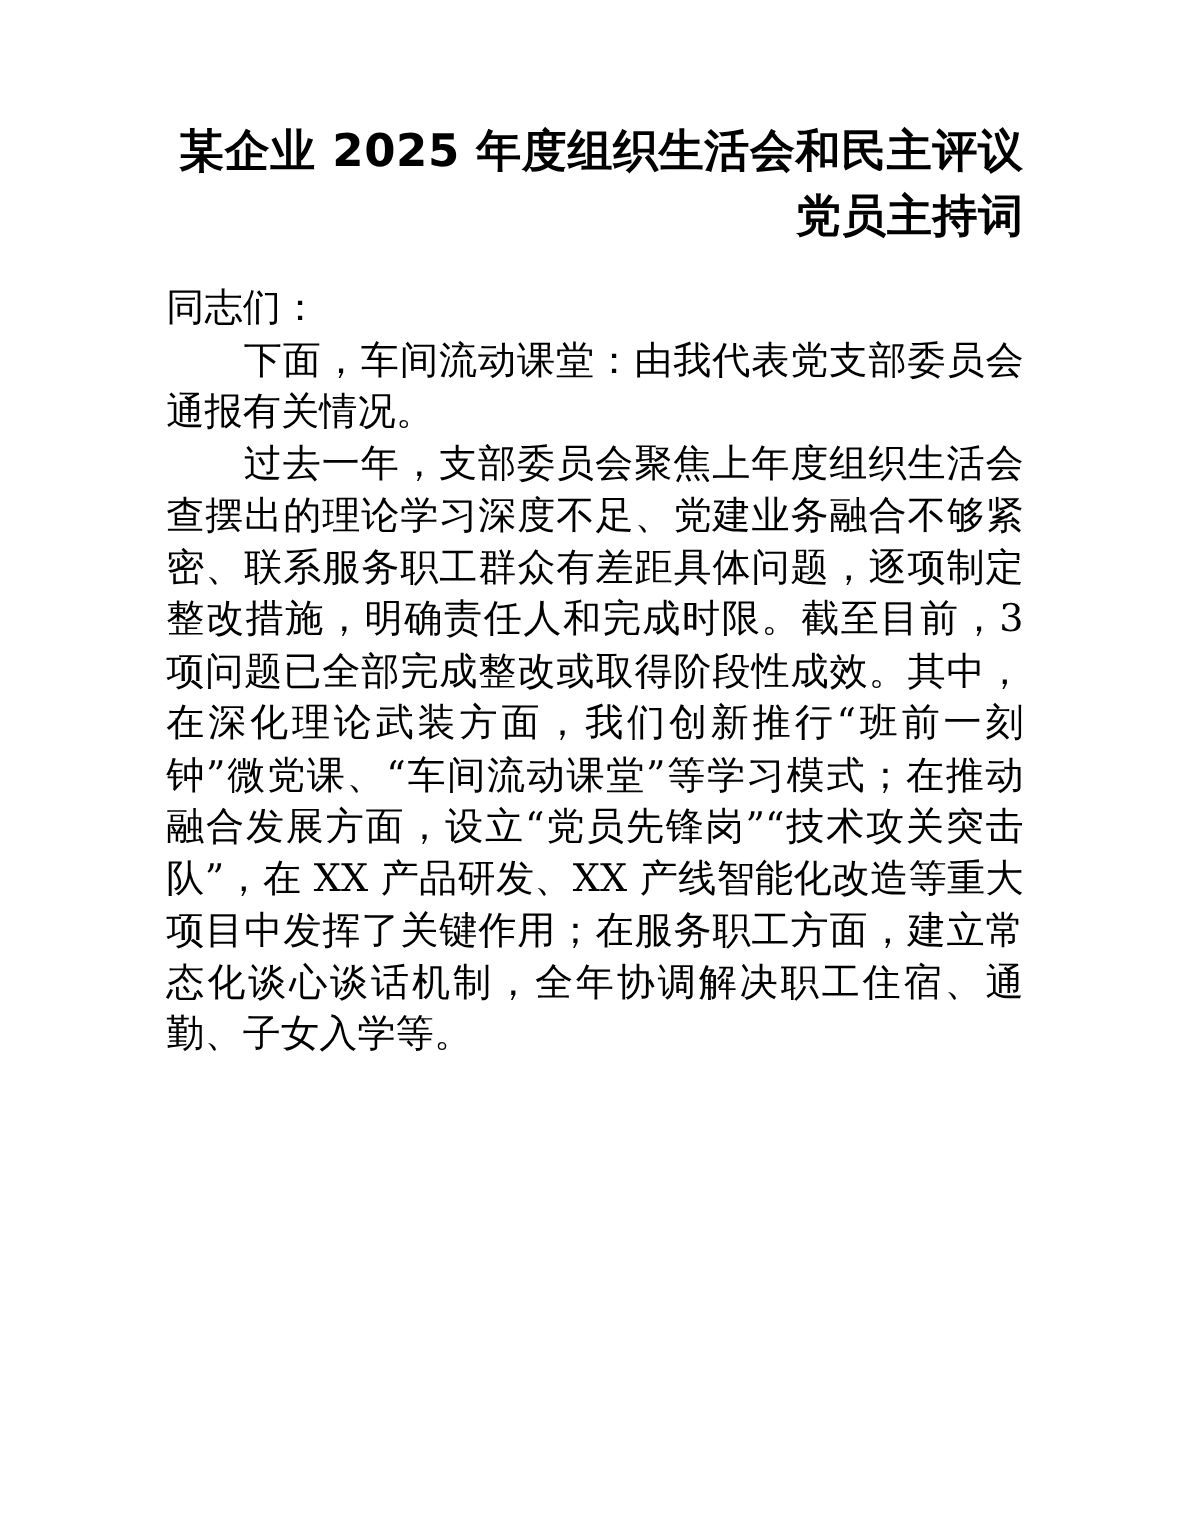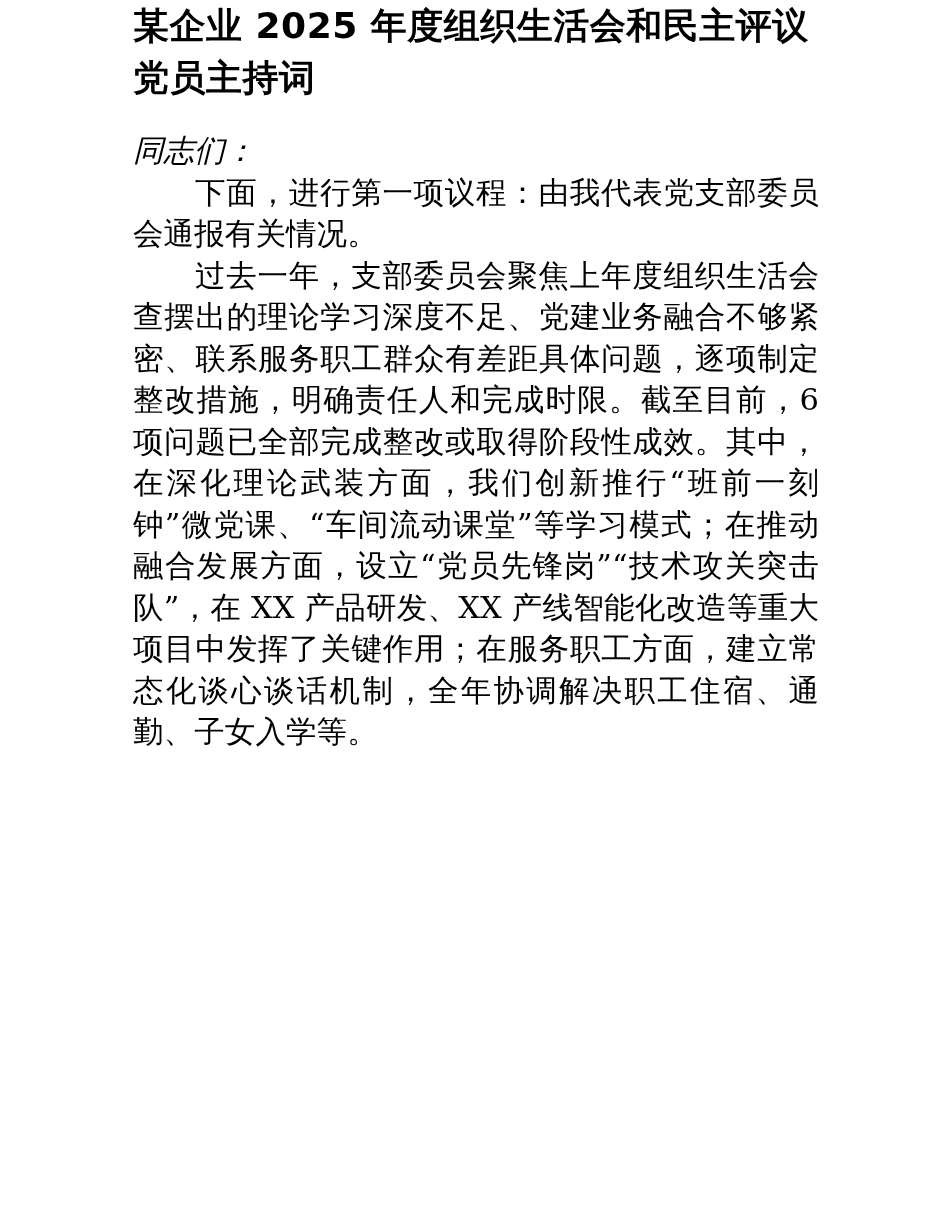--- a/index.html
+++ b/index.html
@@ -29,25 +29,26 @@
 
   .doc-body {
     position: absolute;
     left: 133px;
     top: 0;
     width: 686px;
   }
 
   .doc-title {
     margin: 0;
+    padding-top: 96px;
     font-family: "DejaVu Sans", "Liberation Sans", sans-serif;
     font-weight: bold;
     font-size: 36px;
     line-height: 52px;
-    text-align: left;
+    text-align: right;
     letter-spacing: 0.5px;
     color: #000000;
   }
 
   .para {
     margin: 0;
     font-family: "DejaVu Serif", "Liberation Serif", serif;
     font-size: 30.5px;
     line-height: 41.5px;
     text-align: justify;
@@ -55,34 +56,34 @@
     text-align-last: left;
     letter-spacing: 0.1px;
     color: #000000;
     word-break: break-all;
   }
 
   .para.indent {
     text-indent: 62px;
   }
 
-  .para-gap-salutation { margin-top: 26px; font-style: italic; }
+  .para-gap-salutation { margin-top: 26px; }
   .para-gap { margin-top: 0px; }
 </style>
 </head>
 <body>
 
 <div class="page">
 
   <div class="doc-body">
 
     <h1 class="doc-title">某企业 2025 年度组织生活会和民主评议党员主持词</h1>
 
     <p class="para para-gap-salutation">同志们：</p>
 
 
-    <p class="para indent para-gap">下面，进行第一项议程：由我代表党支部委员会通报有关情况。</p>
+    <p class="para indent para-gap">下面，车间流动课堂：由我代表党支部委员会通报有关情况。</p>
 
-    <p class="para indent para-gap">过去一年，支部委员会聚焦上年度组织生活会查摆出的理论学习深度不足、党建业务融合不够紧密、联系服务职工群众有差距具体问题，逐项制定整改措施，明确责任人和完成时限。截至目前，6 项问题已全部完成整改或取得阶段性成效。其中，在深化理论武装方面，我们创新推行“班前一刻钟”微党课、“车间流动课堂”等学习模式；在推动融合发展方面，设立“党员先锋岗”“技术攻关突击队”，在 XX 产品研发、XX 产线智能化改造等重大项目中发挥了关键作用；在服务职工方面，建立常态化谈心谈话机制，全年协调解决职工住宿、通勤、子女入学等。</p>
+    <p class="para indent para-gap">过去一年，支部委员会聚焦上年度组织生活会查摆出的理论学习深度不足、党建业务融合不够紧密、联系服务职工群众有差距具体问题，逐项制定整改措施，明确责任人和完成时限。截至目前，3 项问题已全部完成整改或取得阶段性成效。其中，在深化理论武装方面，我们创新推行“班前一刻钟”微党课、“车间流动课堂”等学习模式；在推动融合发展方面，设立“党员先锋岗”“技术攻关突击队”，在 XX 产品研发、XX 产线智能化改造等重大项目中发挥了关键作用；在服务职工方面，建立常态化谈心谈话机制，全年协调解决职工住宿、通勤、子女入学等。</p>
 
   </div>
 
 </div>
 
 </body></html>

